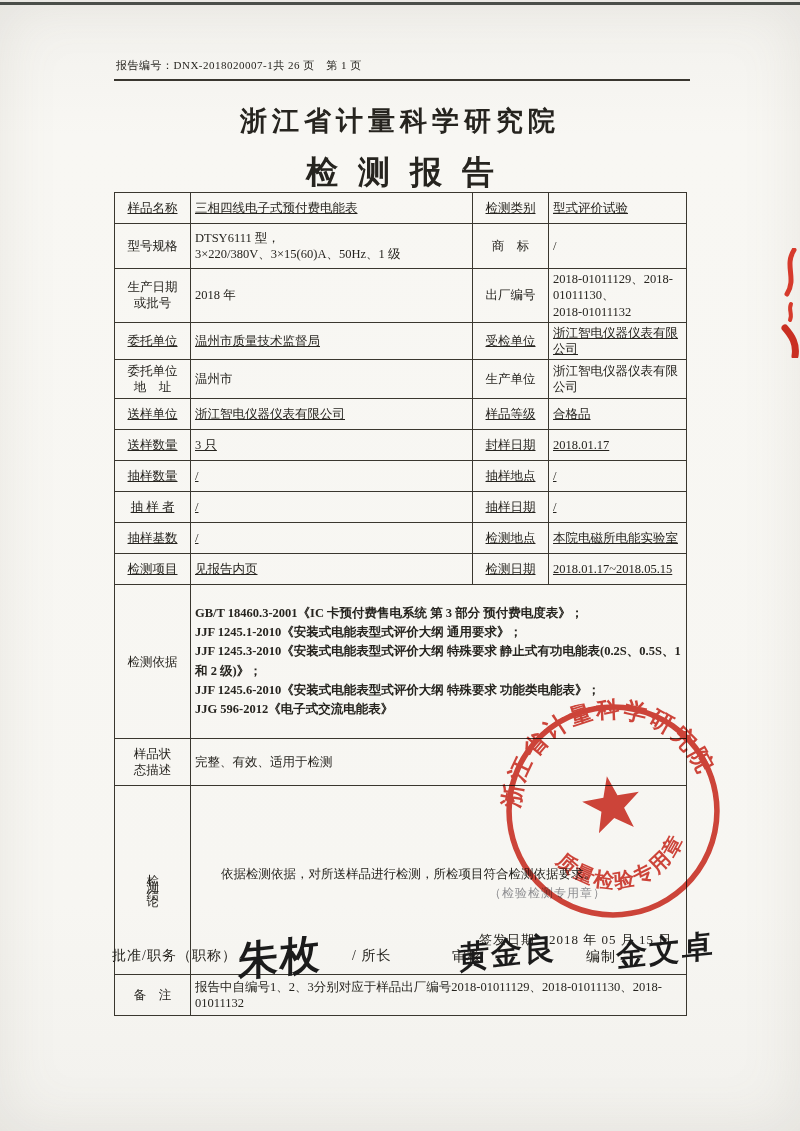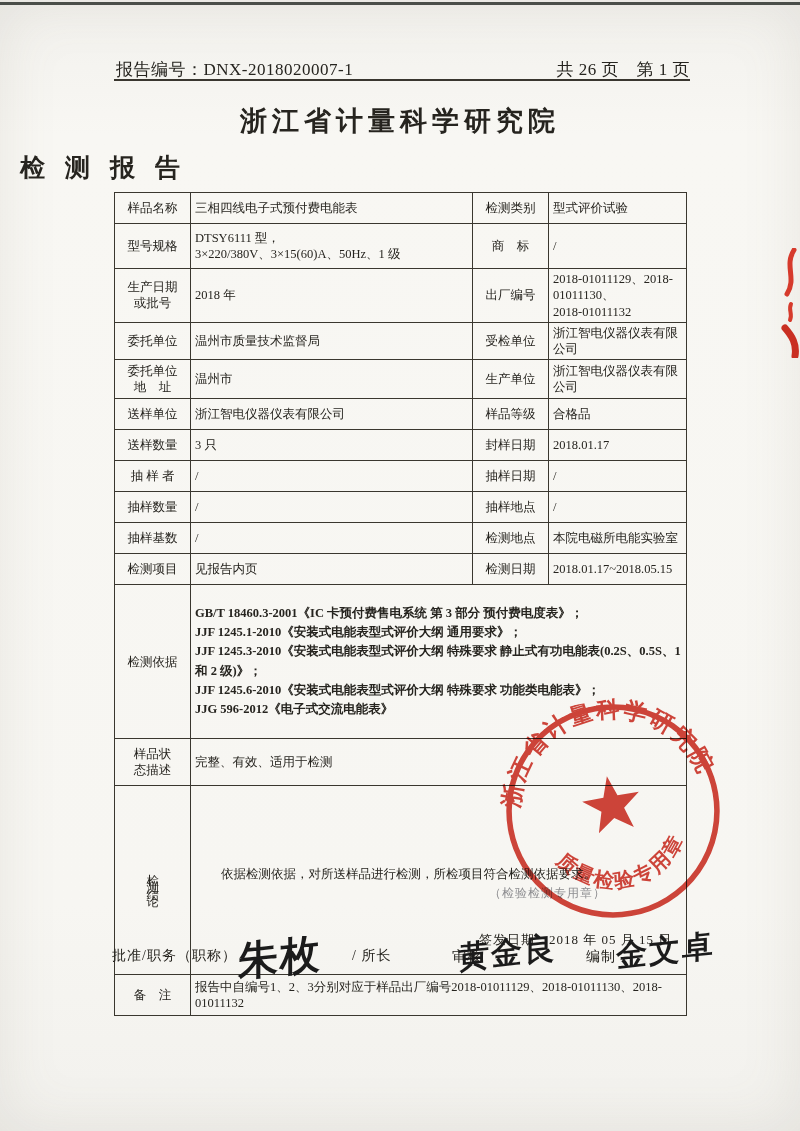--- a/index.html
+++ b/index.html
@@ -8,41 +8,41 @@
     width:800px;height:1131px;
     margin:0 auto;
     background:linear-gradient(180deg,#f2f1ed 0%,#f8f7f3 12%,#f7f6f2 80%,#f2f1ed 100%);
     box-shadow:inset 0 0 60px rgba(120,115,100,.12);
     font-family:"Liberation Serif","DejaVu Serif",serif;
     color:#26241f;
     overflow:hidden;
   }
   .scan-top-line{position:absolute;top:2px;left:0;width:100%;height:3px;background:#2e332e;opacity:.85;}
 
-  .doc-header{position:absolute;top:58px;left:116px;width:574px;display:flex;justify-content:space-between;font-size:17px;letter-spacing:.5px;}
+  .doc-header{position:absolute;top:58px;left:116px;width:574px;display:flex;justify-content:flex-start;font-size:11px;letter-spacing:.5px;}
   .header-rule{position:absolute;top:79px;left:114px;width:576px;border-top:2.5px solid #39362f;}
 
   .org-title{position:absolute;top:103px;left:0;width:100%;text-align:center;font-size:27px;font-weight:bold;letter-spacing:5px;}
-  .report-title{position:absolute;top:151px;left:0;width:100%;font-size:25px;font-weight:bold;letter-spacing:20px;text-indent:20px;}
+  .report-title{position:absolute;top:151px;left:0;width:100%;text-align:center;font-size:32px;font-weight:bold;letter-spacing:20px;text-indent:20px;}
 
   table.report-table{
     position:absolute;top:192px;left:114px;width:572px;
     border-collapse:collapse;table-layout:fixed;
   }
   table.report-table td{
     border:1.6px solid #3a372f;
     font-size:12.5px;line-height:1.3;
     padding:2px 4px;vertical-align:middle;
     white-space:pre-line;
     overflow:hidden;
   }
   col.c1{width:76px;}col.c2{width:282px;}col.c3{width:76px;}col.c4{width:138px;}
   td.lbl{text-align:center;}
   td.val{}
-  tr.r-single td{height:26px;}
+  tr.r-single td{height:26px;text-decoration:underline;}
   tr.r-double td{height:40px;}
   tr.r-mid td{height:34px;}
   td.basis-cell{text-align:left;padding:5px 6px 5px 8px;font-weight:bold;}
   .basis-line{font-size:12.5px;line-height:1.55;}
   td.cond-cell{text-align:left;padding-left:10px;height:42px;}
   tr.conclusion-row td{height:184px;}
   td.vertical-lbl{text-align:center;}
   .v-text{writing-mode:vertical-lr;text-orientation:upright;letter-spacing:7px;margin:0 auto;display:inline-block;}
   td.conclusion-cell{position:relative;vertical-align:top;text-align:left;}
   .conclusion-text{padding:20px 30px 0 26px;}
@@ -135,29 +135,29 @@
         <td class="lbl">样品等级</td>
         <td class="val">合格品</td>
       </tr>
         <tr class="r-single">
         <td class="lbl">送样数量</td>
         <td class="val">3 只</td>
         <td class="lbl">封样日期</td>
         <td class="val">2018.01.17</td>
       </tr>
         <tr class="r-single">
+        <td class="lbl">抽样数量</td>
+        <td class="val">/</td>
+        <td class="lbl">抽样地点</td>
+        <td class="val">/</td>
+      </tr>
+        <tr class="r-single">
         <td class="lbl">抽 样 者</td>
         <td class="val">/</td>
         <td class="lbl">抽样日期</td>
-        <td class="val">/</td>
-      </tr>
-        <tr class="r-single">
-        <td class="lbl">抽样数量</td>
-        <td class="val">/</td>
-        <td class="lbl">抽样地点</td>
         <td class="val">/</td>
       </tr>
         <tr class="r-single">
         <td class="lbl">抽样基数</td>
         <td class="val">/</td>
         <td class="lbl">检测地点</td>
         <td class="val">本院电磁所电能实验室</td>
       </tr>
         <tr class="r-single">
         <td class="lbl">检测项目</td>

